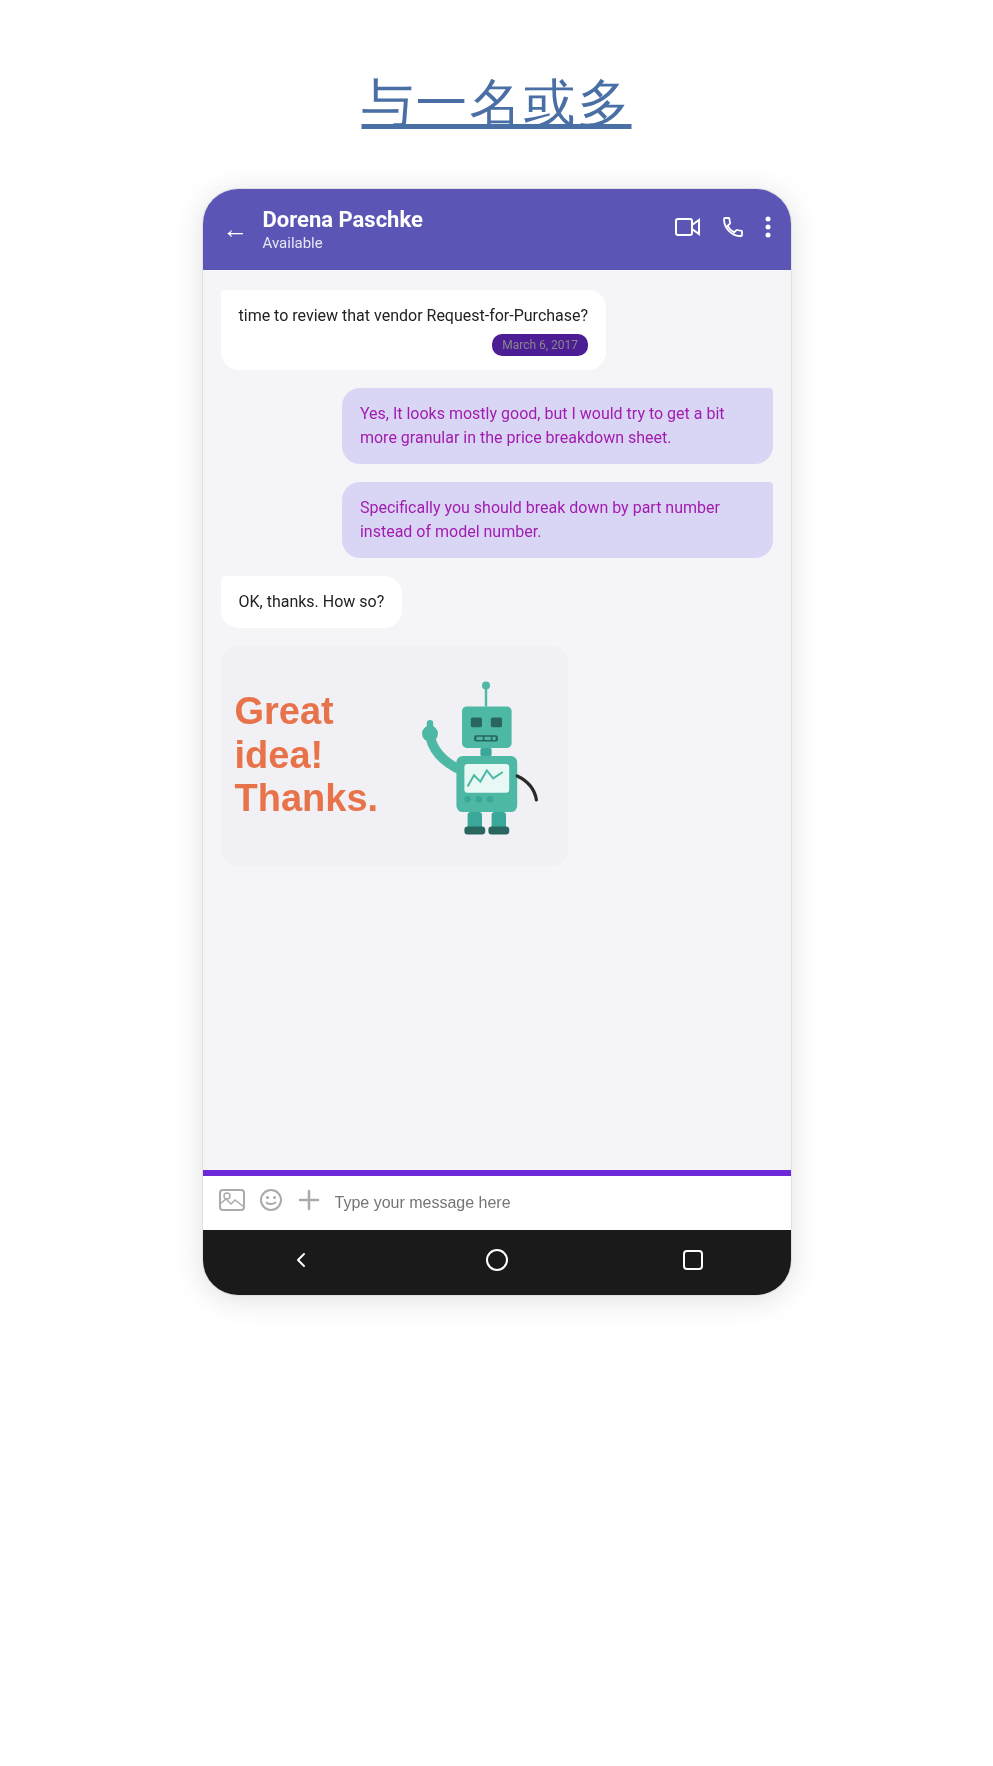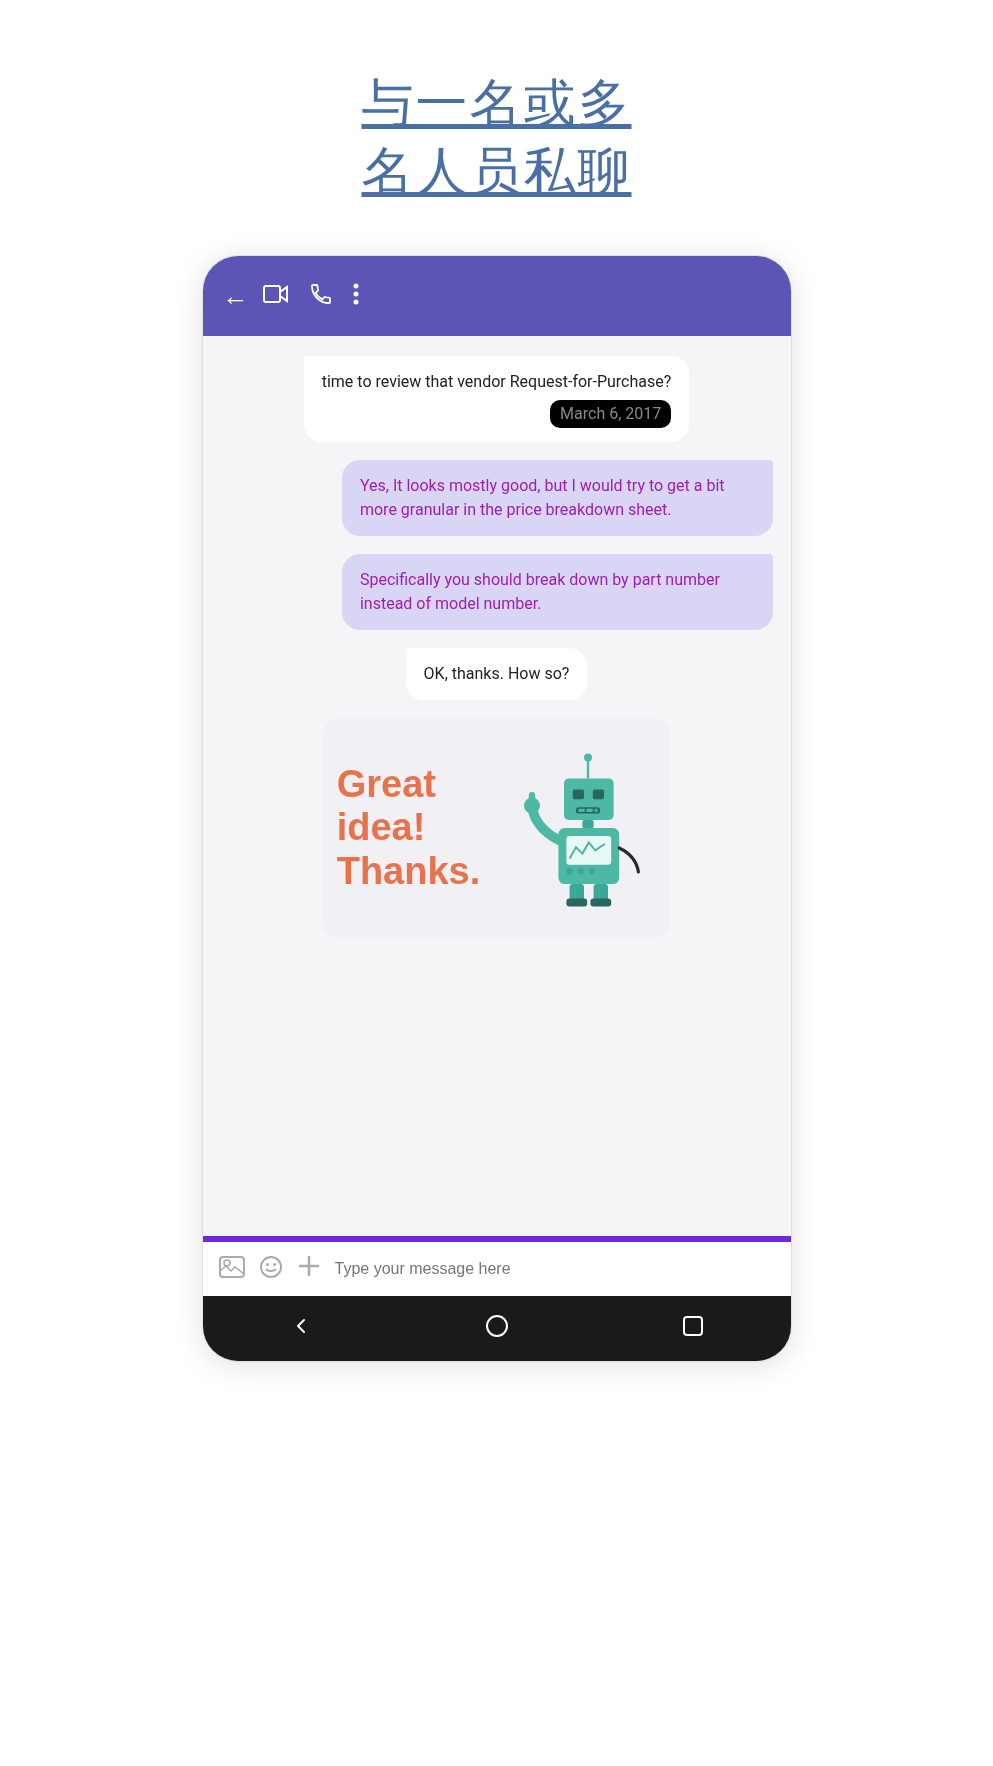--- a/index.html
+++ b/index.html
@@ -88,21 +88,21 @@
       gap: 18px;
       min-height: 900px;
     }
 
     
     .msg-row {
       display: flex;
     }
 
     .msg-row.incoming {
-      justify-content: center;
+      justify-content: flex-start;
     }
 
     .msg-row.outgoing {
       justify-content: flex-end;
     }
 
     .bubble {
       max-width: 78%;
       padding: 14px 18px;
       border-radius: 18px;
@@ -123,24 +123,24 @@
     }
 
     
     .bubble-with-date {
       display: flex;
       flex-direction: column;
     }
 
     .bubble-date {
       align-self: flex-end;
-      font-size: 16px;
+      font-size: 12px;
       color: #888;
       margin-top: 6px;
-      background: #000000;
+      background: #4c1d95;
       padding: 2px 10px;
       border-radius: 10px;
     }
 
     
     .sticker-bubble {
       background: #f0f0f5;
       border-radius: 16px;
       padding: 14px;
       max-width: 78%;
@@ -215,27 +215,30 @@
       color: #ffffff;
       font-size: 22px;
       cursor: pointer;
     }
   </style>
 </head>
 <body>
 
 <div class="page-title">
   <span>与一名或多</span><br>
-  <span>名人员私聊</span>
 </div>
 
 <div class="phone-wrapper">
 
   <div class="chat-header">
     <span class="back-icon">←</span>
+    <div class="contact-info">
+      <div class="contact-name">Dorena Paschke</div>
+      <div class="contact-status">Available</div>
+    </div>
     <div class="header-icons">
       <span class="header-icon">
         <svg width="26" height="22" viewBox="0 0 26 22" fill="none">
           <rect x="1" y="3" width="16" height="16" rx="2" stroke="white" stroke-width="2" fill="none"></rect>
           <path d="M17 9l7-5v14l-7-5V9z" stroke="white" stroke-width="2" fill="none"></path>
         </svg>
       </span>
       <span class="header-icon">
         <svg width="24" height="24" viewBox="0 0 24 24" fill="none">
           <path d="M6.6 10.8c1.4 2.8 3.8 5.1 6.6 6.6l2.2-2.2c.3-.3.7-.4 1-.2 1.1.4 2.3.6 3.6.6.6 0 1 .4 1 1V20c0 .6-.4 1-1 1-9.4 0-17-7.6-17-17 0-.6.4-1 1-1h3.5c.6 0 1 .4 1 1 0 1.3.2 2.5.6 3.6.1.3 0 .7-.2 1L6.6 10.8z" stroke="white" stroke-width="1.8" fill="none"></path>

